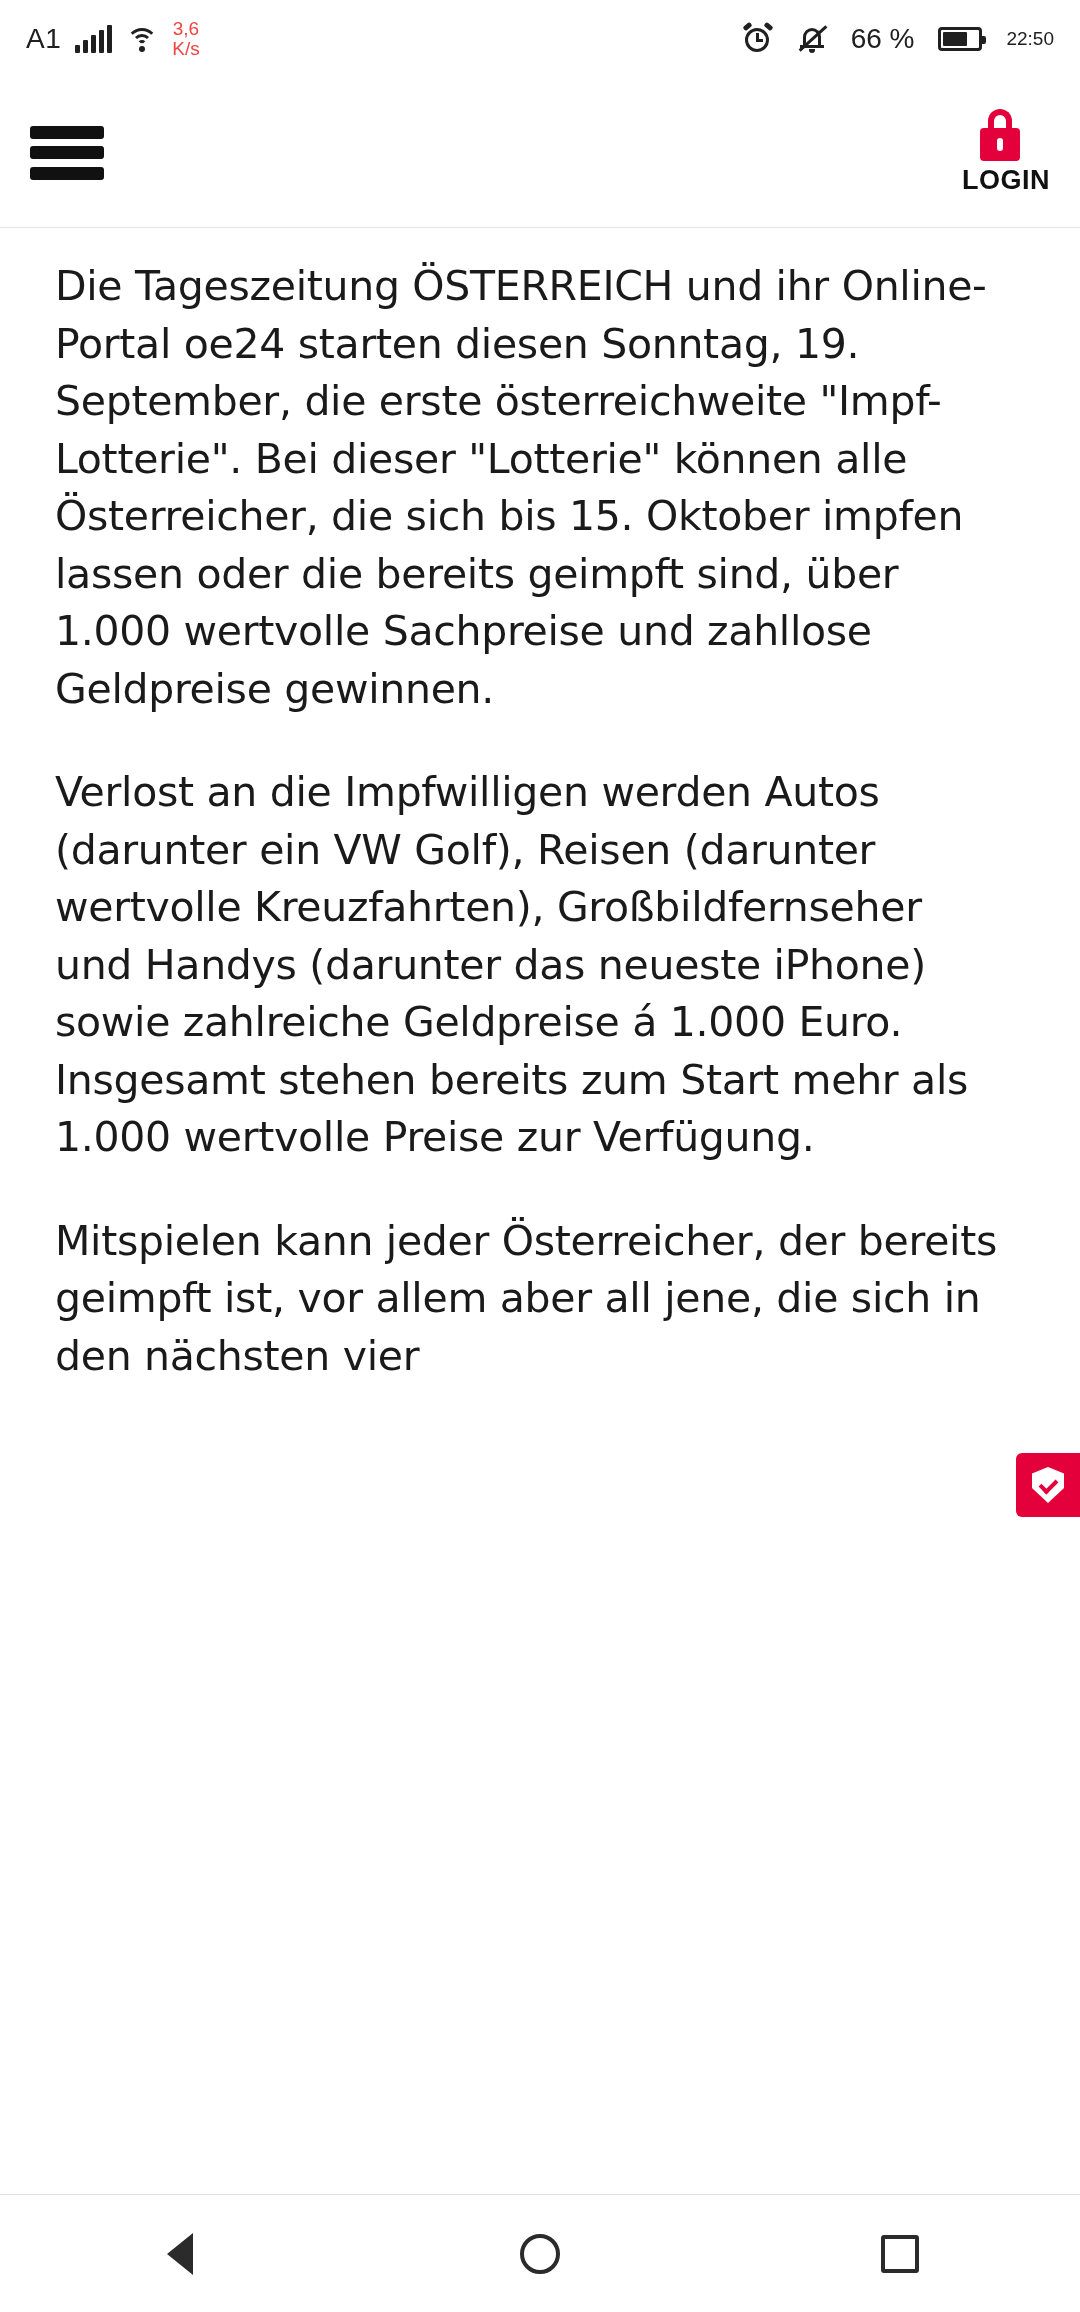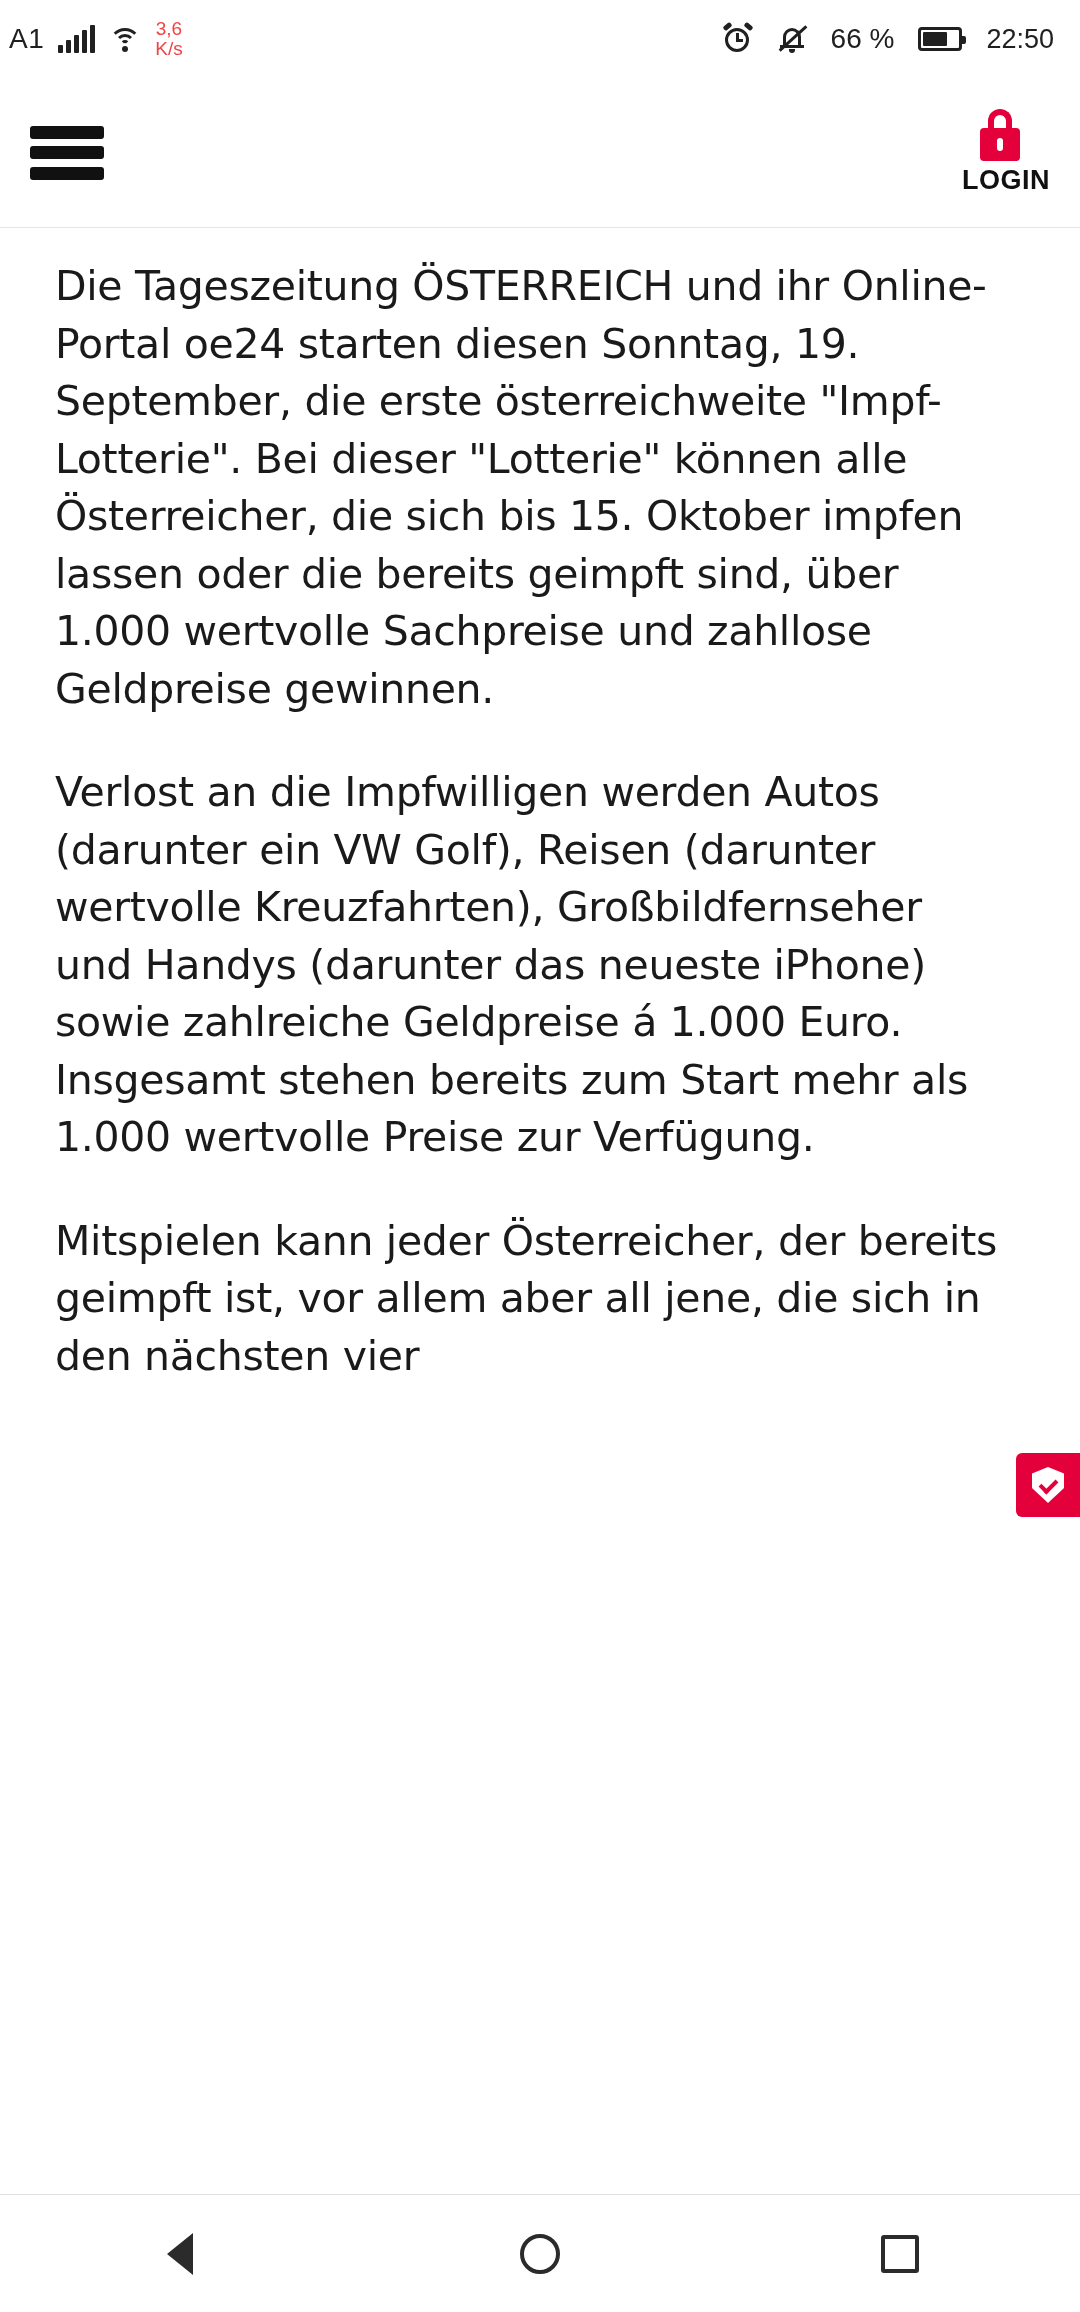--- a/index.html
+++ b/index.html
@@ -11,21 +11,21 @@
     overflow: hidden;
   }
 
   
   .status-bar {
     height: 78px;
     width: 100%;
     background: #ffffff;
     display: flex;
     align-items: center;
-    padding: 0 9px;
+    padding: 0 26px;
     position: relative;
   }
   .status-left {
     display: flex;
     align-items: center;
     gap: 14px;
   }
   .status-right {
     position: absolute;
     right: 26px;
@@ -152,21 +152,21 @@
     width: 4px; height: 8px;
     background: #202020;
     border-radius: 0 2px 2px 0;
   }
   .batt .fill {
     position: absolute; left: 2px; top: 2px; bottom: 2px;
     width: 62%;
     background: #202020;
     border-radius: 1px;
   }
-  .clock-time { font-size: 27px; color: #202020; }
+  .clock-time { font-size: 19px; color: #202020; }
 
   
   .app-header {
     height: 150px;
     background: #ffffff;
     display: flex;
     align-items: center;
     justify-content: space-between;
     padding: 0 30px;
     position: relative;

